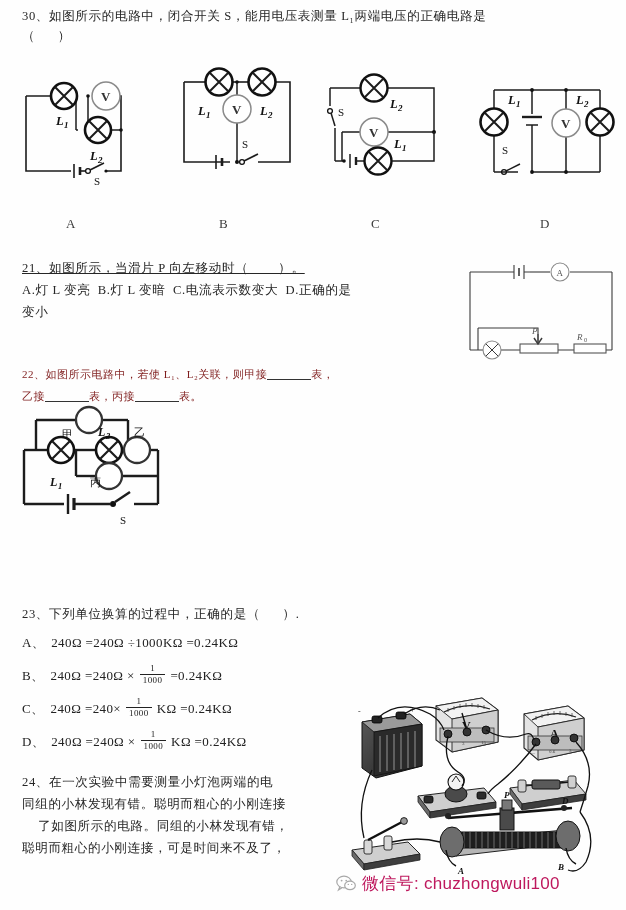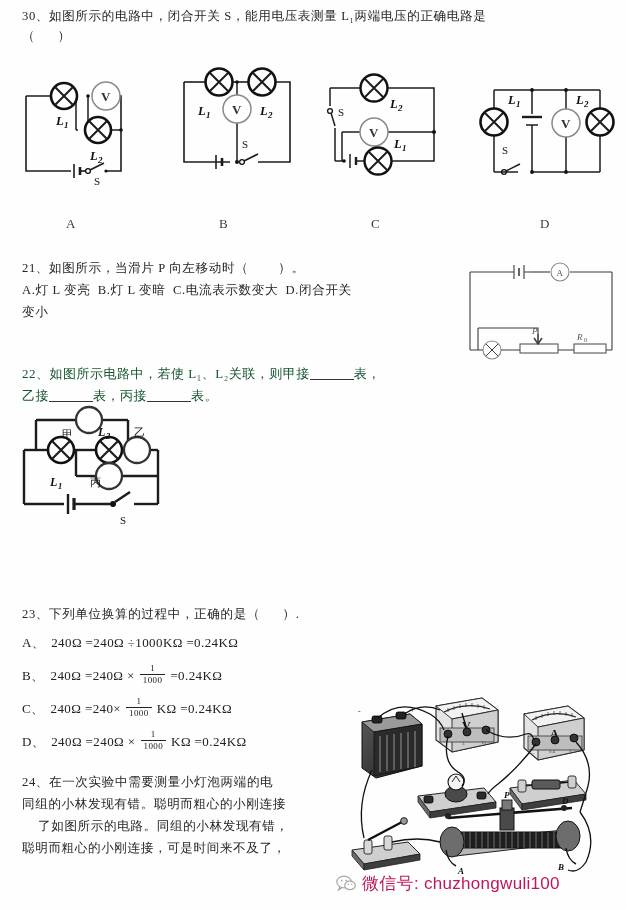--- a/index.html
+++ b/index.html
@@ -28,24 +28,24 @@
   .qtext {
     position: absolute;
     font-size: 12.6px;
     line-height: 20px;
     letter-spacing: 0.6px;
     color: #262626;
     white-space: pre-wrap;
   }
   .sub {
     position: absolute;
-    font-size: 13px;
+    font-size: 11px;
     line-height: 20px;
     letter-spacing: 0.5px;
-    color: #14532d;
+    color: #7f1d1d;
   }
   .optlabel {
     position: absolute;
     font-size: 13px;
     color: #3a3a3a;
     font-family: "Liberation Serif", serif;
   }
 
   
   .circ {
@@ -295,22 +295,22 @@
       <text class="glyph" x="96" y="32" font-size="12.5">L</text>
       <text class="glyph" x="104" y="35" font-size="9">2</text>
     </svg>
   </div>
 
   <div class="optlabel" style="left:66px; top:216px;">A</div>
   <div class="optlabel" style="left:219px; top:216px;">B</div>
   <div class="optlabel" style="left:371px; top:216px;">C</div>
   <div class="optlabel" style="left:540px; top:216px;">D</div>
 
-  <div class="qtext" style="left:22px; top:258px;">21、如图所示，当滑片 P 向左移动时（        ）。</div>
-  <div class="qtext" style="left:22px; top:280px;">A.灯 L 变亮  B.灯 L 变暗  C.电流表示数变大  D.闭合开关</div>
+  <div class="qtext" style="left:22px; top:258px;text-decoration:underline;">21、如图所示，当滑片 P 向左移动时（        ）。</div>
+  <div class="qtext" style="left:22px; top:280px;">A.灯 L 变亮  B.灯 L 变暗  C.电流表示数变大  D.正确的是</div>
   <div class="qtext" style="left:22px; top:302px;">变小</div>
 
   <div class="circ" style="left:462px; top:262px;">
     <svg width="160" height="100" viewBox="0 0 160 100">
 
       <path class="wire-thin" stroke-width="1.1" d="M8 10 L48 10"></path>
       <path class="wire-thin" stroke-width="1.1" d="M68 10 L88 10"></path>
       <path class="wire-thin" stroke-width="1.1" d="M108 10 L150 10"></path>
       <path class="wire-thin" stroke-width="1.1" d="M8 10 L8 88"></path>
       <path class="wire-thin" stroke-width="1.1" d="M150 10 L150 88"></path>

